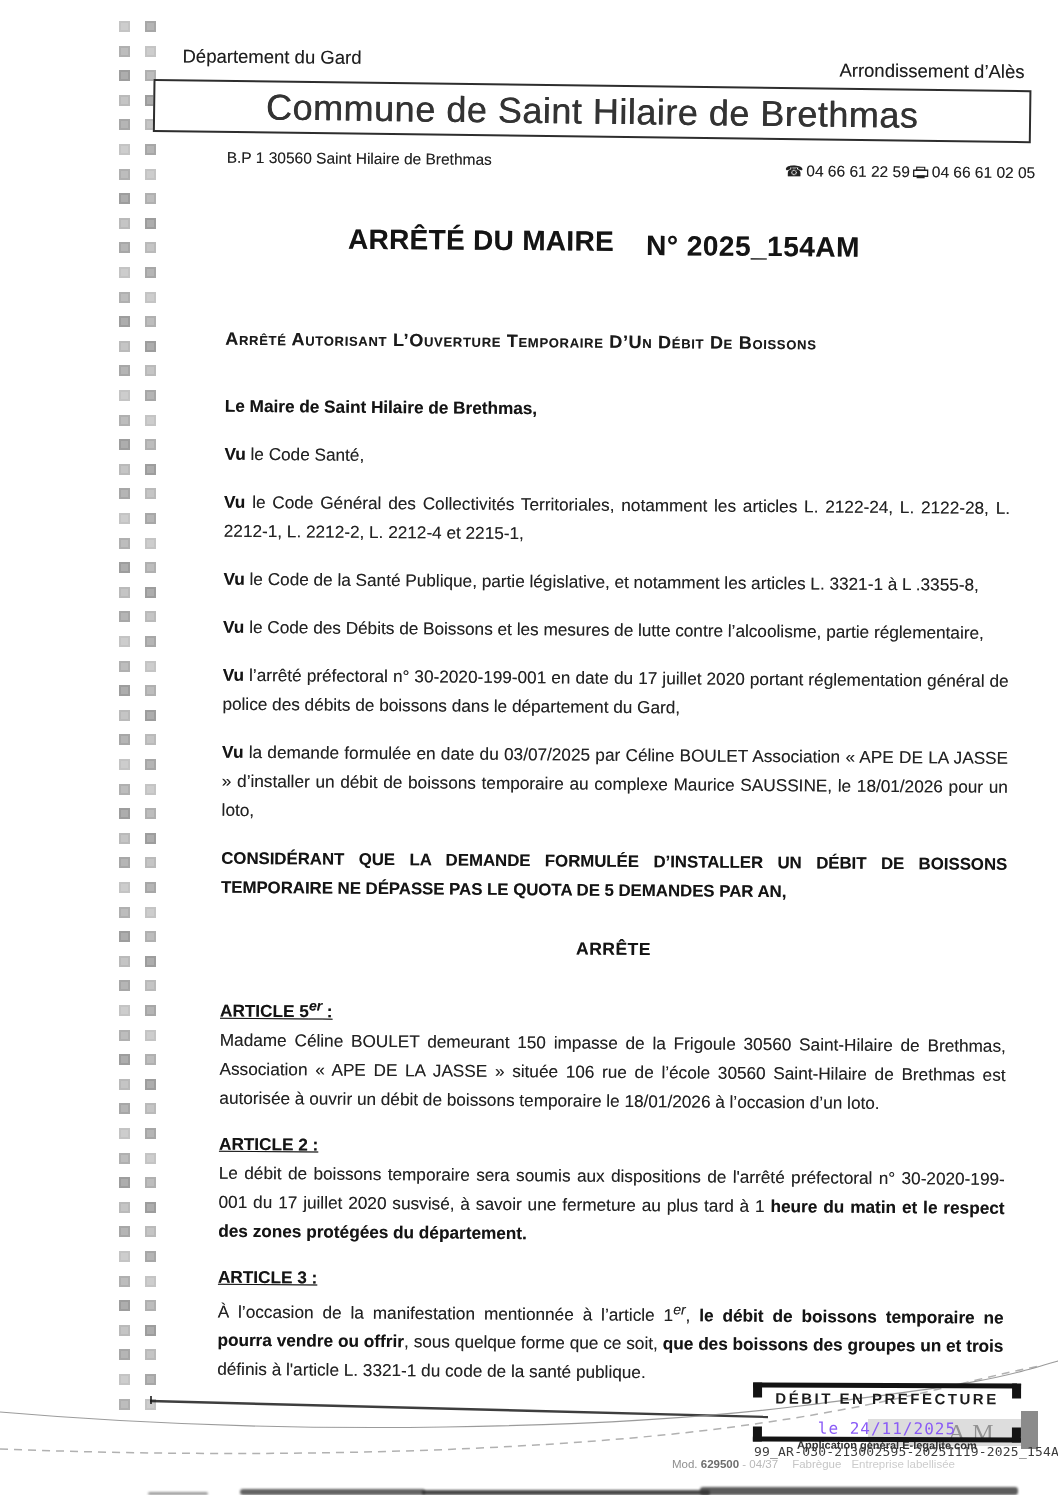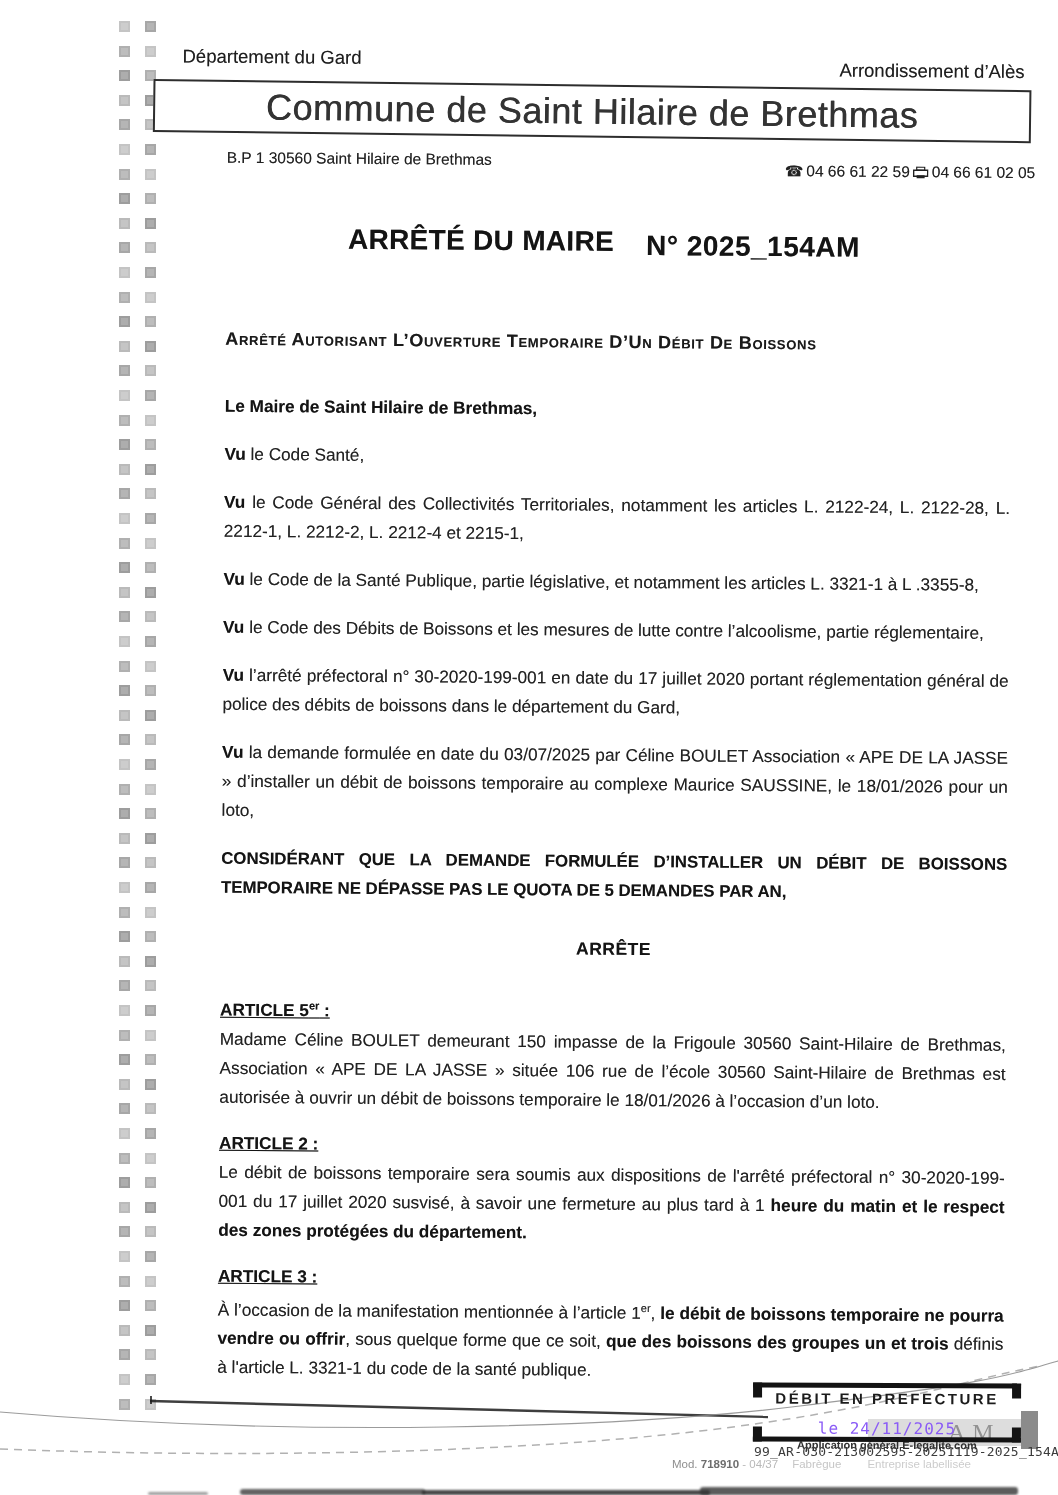--- a/index.html
+++ b/index.html
@@ -35,21 +35,21 @@
            font-weight:bold;font-size:18px;letter-spacing:0.7px;color:#1a1a1a;}
 
   .bodytext{position:absolute;left:228px;top:390px;width:786px;font-size:17.2px;line-height:29px;}
   .bodytext p{margin:0 0 19px 0;text-align:justify;}
   .b{font-weight:bold;color:#141414;}
   p.opening{font-weight:bold;color:#141414;}
   p.considerant{font-weight:bold;color:#141414;margin-top:8px;font-size:16.8px;}
   .arrete{font-weight:bold;text-align:center;margin:30px 0 30px 0;font-size:17.5px;color:#141414;letter-spacing:0.5px;}
   .art-head{font-weight:bold;text-decoration:underline;color:#141414;margin-bottom:0 !important;text-align:left !important;}
   .art-body{margin-bottom:17px !important;}
-  sup{font-size:11px;}
+  sup{font-size:14px;font-style:italic;}
 
   
   .stamp{position:absolute;left:753px;top:1383px;width:268px;height:59px;transform:rotate(0.2deg);}
   .stamp .bar{position:absolute;left:0;right:0;height:5px;background:#131313;}
   .stamp .bar.top{top:0;} .stamp .bar.bot{bottom:0;}
   .stamp .tab{position:absolute;width:9px;height:15px;background:#131313;}
   .tab.tl{left:0;top:0;} .tab.tr{right:0;top:0;} .tab.bl{left:0;bottom:0;} .tab.br{right:0;bottom:0;}
   .stamp-l1{margin-top:7px;text-align:center;font-weight:bold;font-size:15px;letter-spacing:2.5px;color:#1b1b1b;}
   .stamp-l2{text-align:center;font-family:"DejaVu Sans Mono",monospace;font-size:16px;letter-spacing:1px;color:#8b5cf6;margin-top:12px;}
   .stamp-l3{text-align:center;font-size:11px;font-weight:bold;color:#303030;margin-top:1px;}
@@ -57,21 +57,21 @@
             font-size:13px;color:#3c3c3c;letter-spacing:0.2px;white-space:nowrap;}
 
   .wm-box{position:absolute;left:868px;top:1419px;width:168px;height:27px;background:rgba(150,150,150,0.32);}
   .wm-bar{position:absolute;left:1021px;top:1411px;width:17px;height:38px;background:#8b8b8b;}
   .wm-am{position:absolute;left:948px;top:1419px;font-family:"Liberation Serif",serif;
          font-size:24px;color:rgba(120,120,120,0.75);letter-spacing:7px;}
 
   .footer-line{position:absolute;left:672px;top:1458px;font-size:11.5px;white-space:nowrap;}
   .footer-line .f1{color:#8f8f8f;} .footer-line .f2{color:#6d6d6d;font-weight:bold;}
   .footer-line .f3{color:#b8b8b8;} .footer-line .f4{color:#c6c6c6;margin-left:14px;}
-  .footer-line .f5{color:#cccccc;margin-left:26px;}
+  .footer-line .f5{color:#cccccc;margin-left:10px;}
 
   .artifacts{position:absolute;left:0;top:0;pointer-events:none;}
 
   .smudge{position:absolute;border-radius:3px;filter:blur(1px);}
   .sm1{left:240px;top:1489px;width:185px;height:6px;background:#2f2f2f;opacity:.75;}
   .sm2{left:422px;top:1490px;width:288px;height:5px;background:#1e1e1e;opacity:.8;}
   .sm3{left:700px;top:1487px;width:318px;height:8px;background:#343434;opacity:.8;}
   .sm4{left:148px;top:1492px;width:60px;height:3px;background:#5a5a5a;opacity:.6;}
 </style>
 </head>
@@ -268,21 +268,21 @@
     <div class="tab bl"></div>
     <div class="tab br"></div>
     <div class="stamp-l1">DÉBIT EN PREFECTURE</div>
     <div class="stamp-l2">le 24/11/2025</div>
     <div class="stamp-l3">Application général E-legalite.com</div>
   </div>
 
   <div class="reg-code">99_AR-030-213002595-20251119-2025_154AM-</div>
 
   <div class="footer-line">
-    <span class="f1">Mod. </span><span class="f2">718910</span><span class="f3"> - 04/37</span><span class="f4">Fabrègue</span><span class="f5">Entreprise labellisée</span>
+    <span class="f1">Mod. </span><span class="f2">629500</span><span class="f3"> - 04/37</span><span class="f4">Fabrègue</span><span class="f5">Entreprise labellisée</span>
   </div>
 
   <div class="smudge sm1"></div>
   <div class="smudge sm2"></div>
   <div class="smudge sm3"></div>
   <div class="smudge sm4"></div>
 
 </div>
 
 </body></html>

